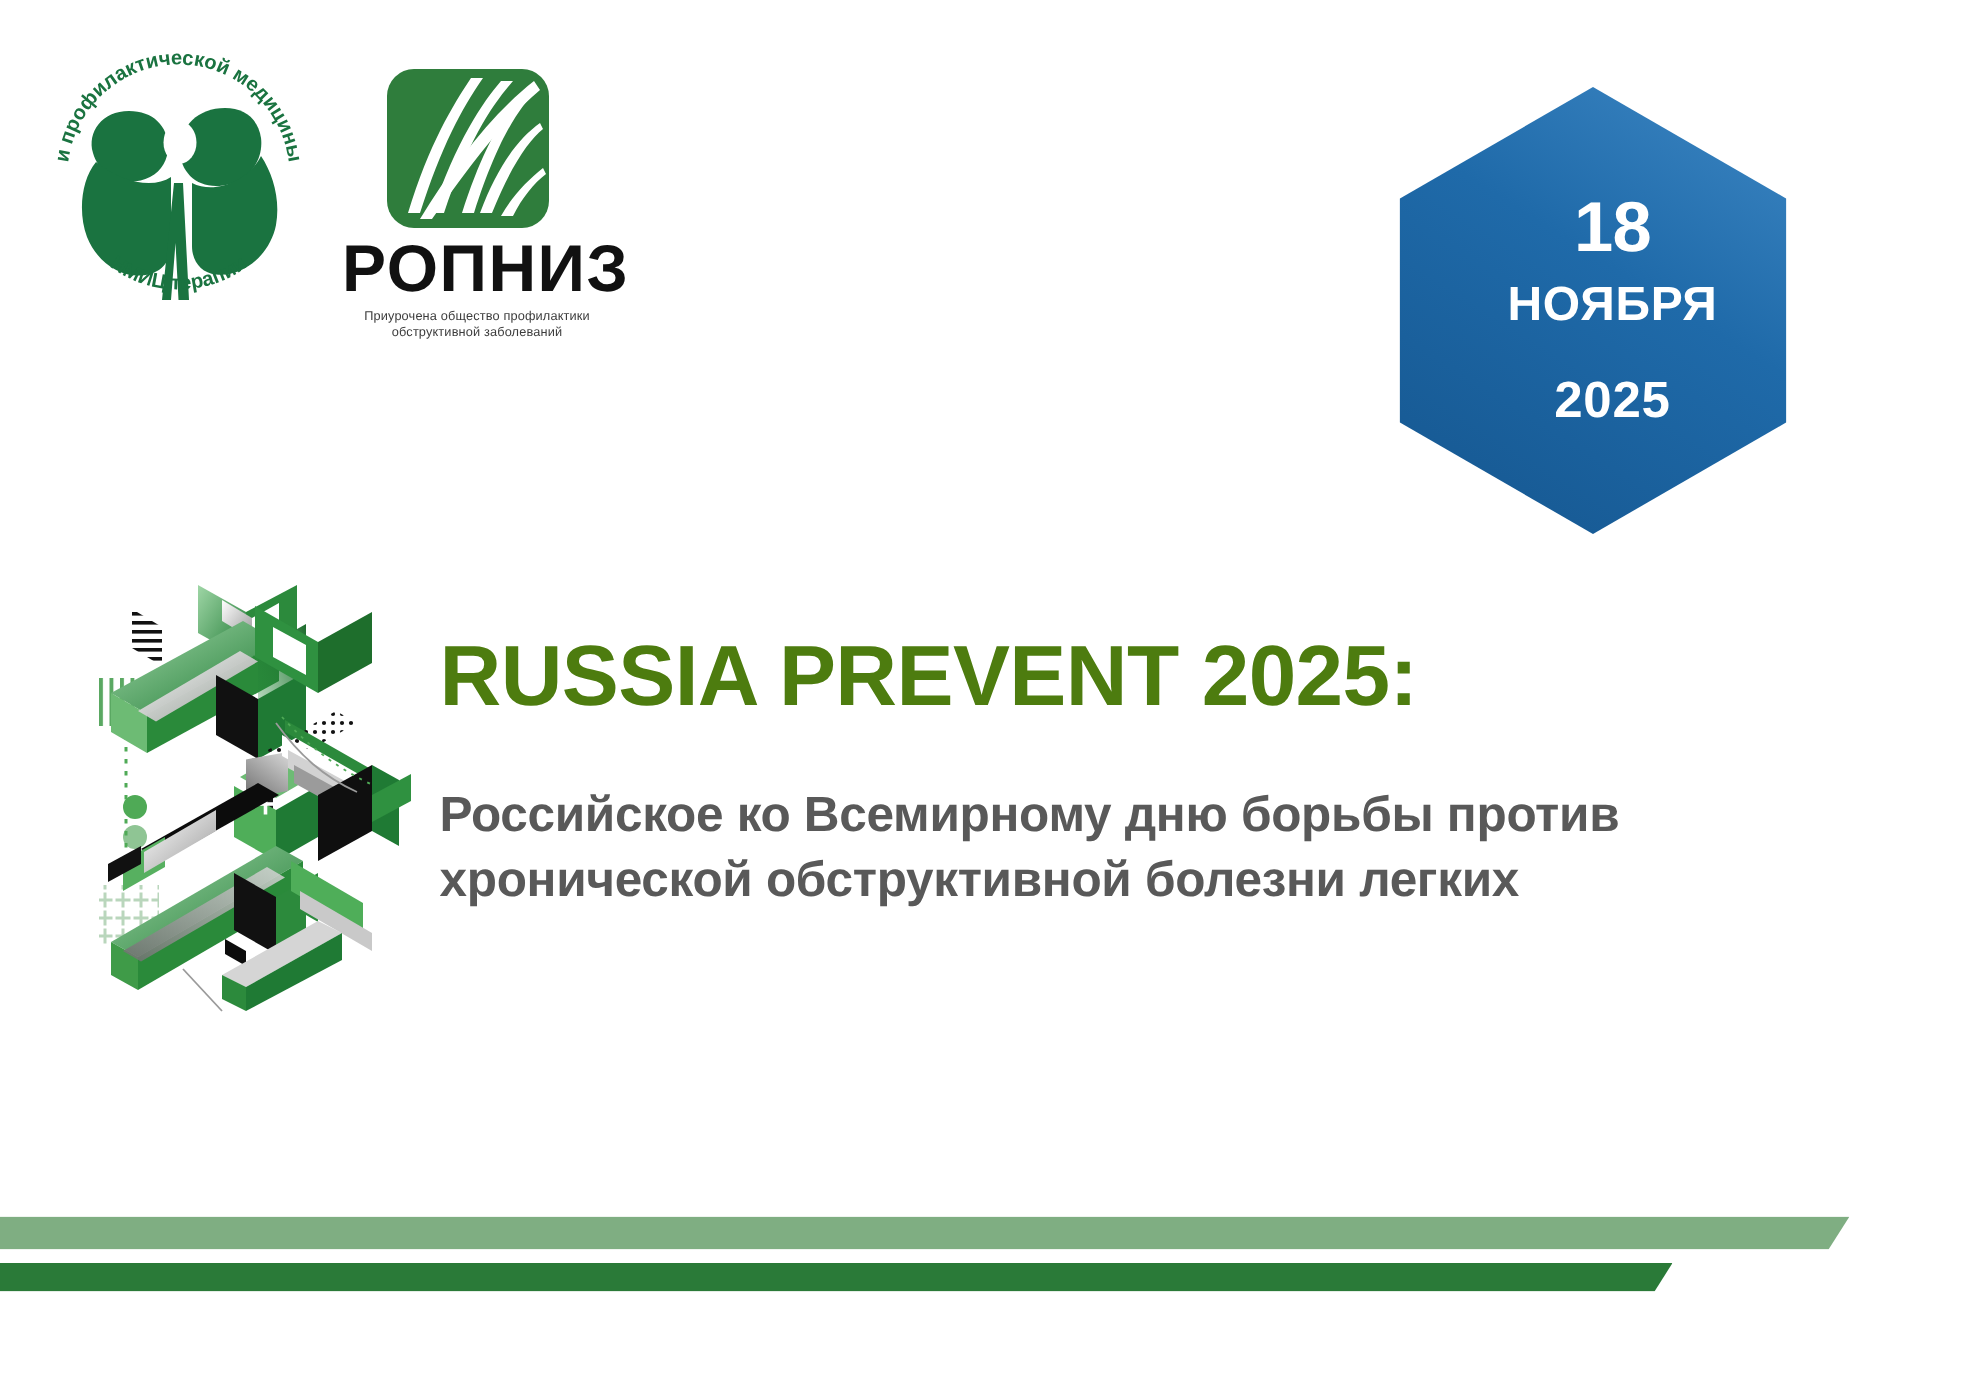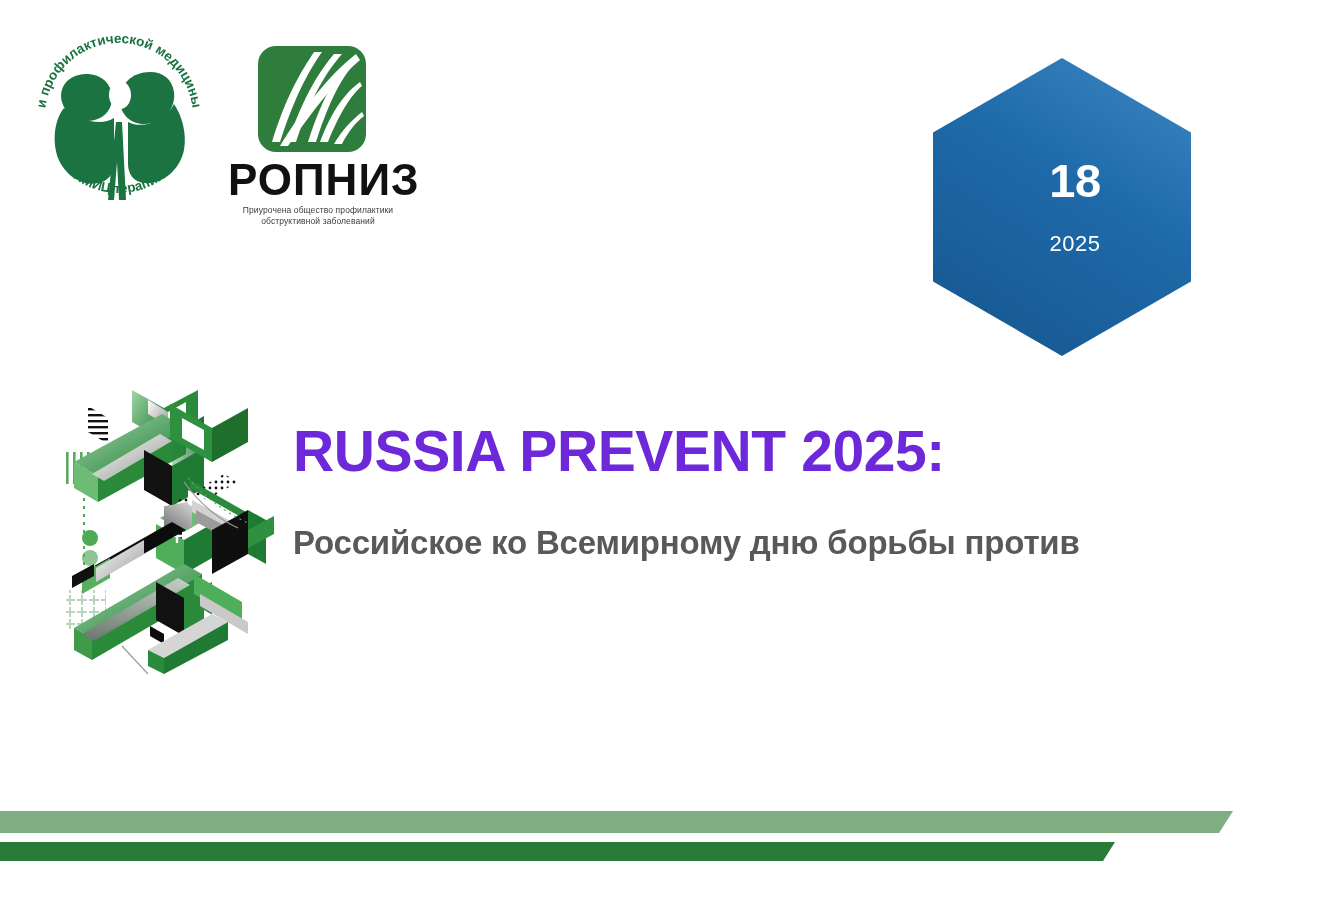--- a/index.html
+++ b/index.html
@@ -91,22 +91,22 @@
     letter-spacing: -0.5px;
   }
   #date-badge .month {
     font-size: 32px;
     font-weight: bold;
     line-height: 1.2;
     margin-top: 8px;
     letter-spacing: 0.5px;
   }
   #date-badge .year {
-    font-size: 22px;
-    font-weight: normal;
+    font-size: 34px;
+    font-weight: bold;
     line-height: 1.2;
     margin-top: 26px;
     letter-spacing: 0.5px;
   }
 
   
   #abstract-art {
     position: absolute;
     left: 52px;
     top: 378px;
@@ -125,21 +125,21 @@
     font-size: 34px;
     font-weight: bold;
     color: #595959;
     line-height: 1.15;
     letter-spacing: -0.2px;
   }
   #main-title {
     margin-top: 28px;
     font-size: 57px;
     font-weight: bold;
-    color: #6d28d9;
+    color: #4d7c0f;
     line-height: 1.12;
     letter-spacing: -0.4px;
   }
   #main-title .title-line { display: block; }
   #sub-title {
     margin-top: 30px;
     font-size: 33px;
     font-weight: bold;
     color: #595959;
     line-height: 1.3;
@@ -218,20 +218,21 @@
     <div class="ropniz-sub">
       <span>Приурочена общество профилактики</span><br>
       <span>обструктивной заболеваний</span>
     </div>
   </div>
 
   <div id="date-badge">
     <div class="hex-shape"></div>
     <div class="hex-text">
       <div class="day">18</div>
+      <div class="month">НОЯБРЯ</div>
       <div class="year">2025</div>
     </div>
   </div>
 
   <div id="abstract-art">
     <svg viewBox="0 0 228 306" width="228" height="306" aria-hidden="true">
       <defs>
         <linearGradient id="gA" x1="0" y1="0" x2="1" y2="1">
           <stop offset="0%" stop-color="#9fd6a6"></stop>
             <stop offset="100%" stop-color="#1f7a34"></stop>
@@ -349,19 +350,20 @@
       </g>
     </svg>
   </div>
 
   <div id="text-block">
     <h1 id="main-title">
       <span class="title-line">RUSSIA PREVENT 2025:</span>
     </h1>
     <div id="sub-title">
       <span class="sub-line">Российское ко Всемирному дню борьбы против</span>
+      <span class="sub-line">хронической обструктивной болезни легких</span>
     </div>
   </div>
 
   <div id="bar-light"></div>
   <div id="bar-dark"></div>
 
 </div>
 
 </body></html>

